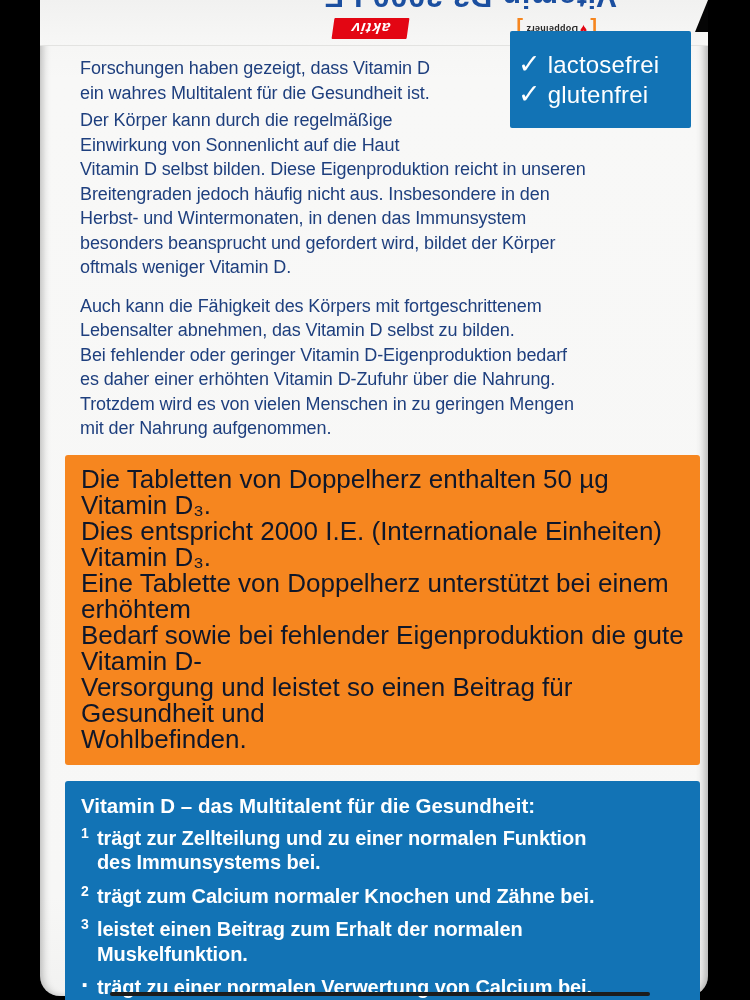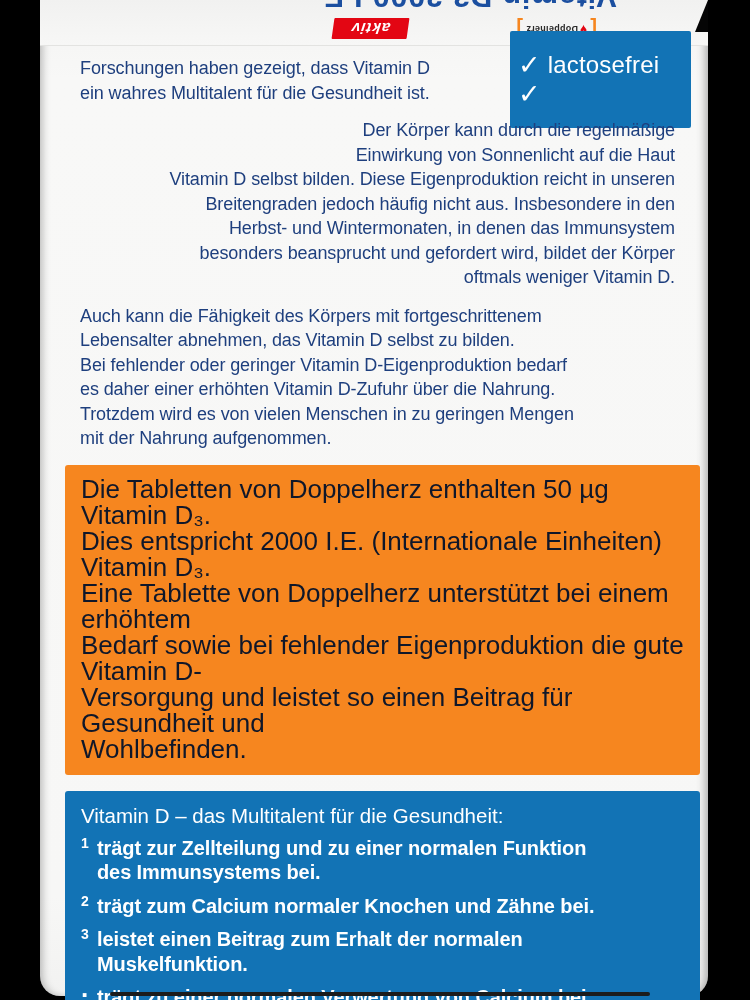--- a/index.html
+++ b/index.html
@@ -67,36 +67,36 @@
   .claim-row{display:flex;align-items:center;gap:7px;}
   .claim-check{font-size:27px;line-height:27px;font-weight:bold;}
   .claim-label{font-size:24px;font-weight:normal;letter-spacing:.2px;}
   
   .content{position:absolute;left:0;top:46px;right:0;padding:0 33px 0 40px;}
   .para{
     color:var(--navy);font-size:18px;line-height:24.5px;
     white-space:pre-line;letter-spacing:-0.1px;
   }
   .p1{margin-top:10px;}
-  .p2{margin-top:13px;text-align:right;}
+  .p2{margin-top:3px;}
   .p3{margin-top:14px;}
   
   .orange-panel{
     margin:14px 0 0 -15px;width:635px;background:var(--orange);
     border-radius:3px;padding:11px 16px 13px 16px;
   }
   .orange-panel .panel-text{
     color:#0f172a;font-size:26px;line-height:26px;white-space:pre-line;
   }
   
   .blue-panel{
     margin:16px 0 0 -15px;width:635px;background:var(--blue);
     border-radius:3px;padding:12px 16px 14px 16px;color:#fff;
   }
-  .blue-heading{font-size:20.5px;font-weight:normal;line-height:25px;margin-bottom:8px;}
+  .blue-heading{font-size:20.5px;font-weight:bold;line-height:25px;margin-bottom:8px;}
   .blue-item{display:flex;margin-bottom:9px;font-weight:bold;}
   .blue-item:last-child{margin-bottom:0;}
   .blue-item .marker{
     flex:0 0 16px;font-size:14px;font-weight:bold;position:relative;top:-1px;
   }
   .blue-item.bullet-item .marker{font-size:26px;line-height:12px;top:4px;}
   .blue-item .item-text{
     flex:1;font-size:20px;line-height:24.5px;white-space:pre-line;letter-spacing:-0.1px;
   }
 </style>
@@ -123,20 +123,21 @@
       </div>
     </div>
 
     <div class="claims">
       <div class="claim-row">
         <span class="claim-check">✓</span>
         <span class="claim-label">lactosefrei</span>
       </div>
       <div class="claim-row">
         <span class="claim-check">✓</span>
+        <span class="claim-label">glutenfrei</span>
       </div>
     </div>
 
     <div class="content">
       <p class="para p1">Forschungen haben gezeigt, dass Vitamin D
 ein wahres Multitalent für die Gesundheit ist.</p>
       <p class="para p2">Der Körper kann durch die regelmäßige
 Einwirkung von Sonnenlicht auf die Haut
 Vitamin D selbst bilden. Diese Eigenproduktion reicht in unseren
 Breitengraden jedoch häufig nicht aus. Insbesondere in den

